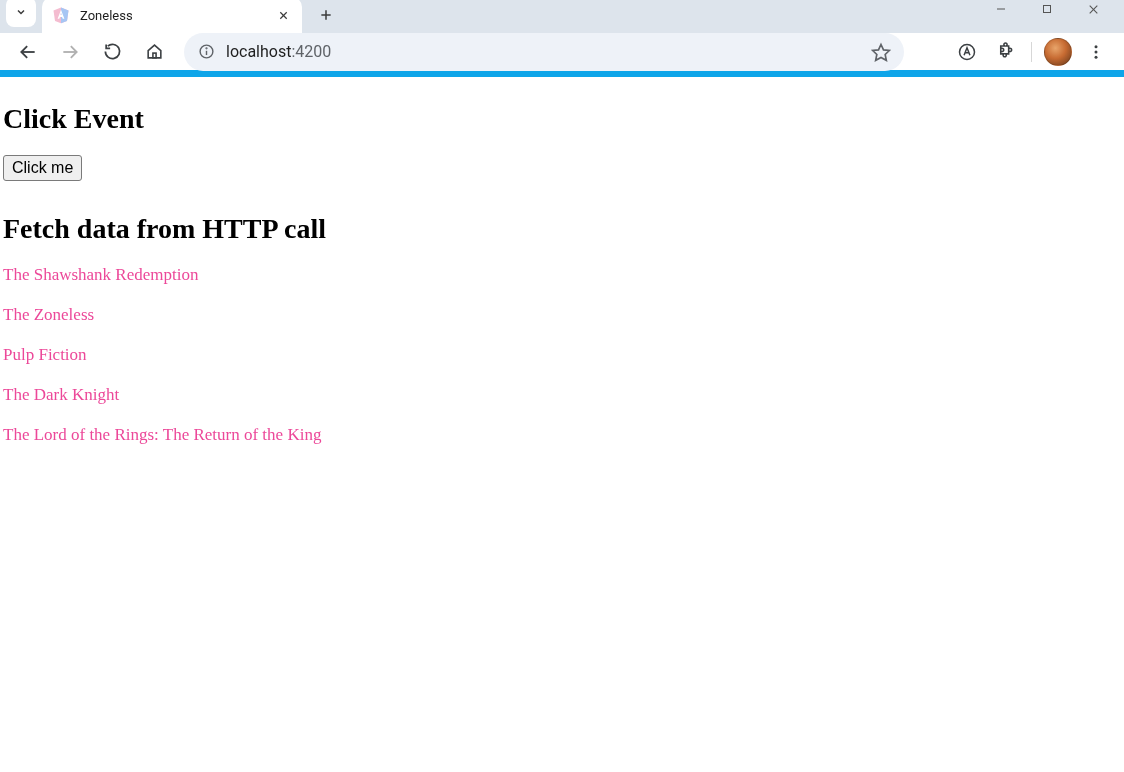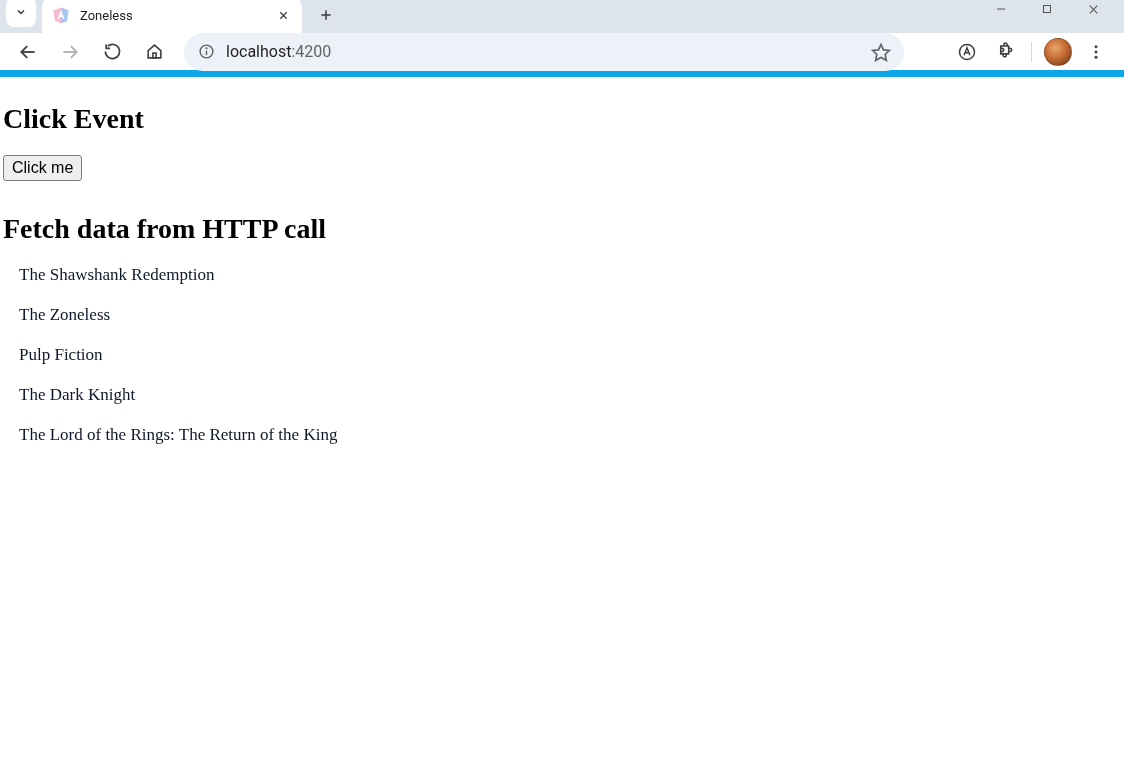--- a/index.html
+++ b/index.html
@@ -160,22 +160,22 @@
       font-size: 16px;
       padding: 3px 8px;
       background:#efefef;
       border:1px solid #7a7a7a;
       border-radius:3px;
       cursor:pointer;
       margin-bottom: 8px;
     }
     .page .list-item {
       font-size: 17px;
-      margin: 0 16px 20px;
-      color:#0f172a;
+      margin: 0 0 20px;
+      color:#ec4899;
     }
   </style>
 </head>
 <body>
 
 <div class="tab-strip">
   <div class="search-tabs-btn">
     <svg width="12" height="12" viewBox="0 0 24 24" fill="none" stroke="#3c3c3c" stroke-width="3">
         <polyline points="6 9 12 15 18 9"></polyline>
       </svg>

